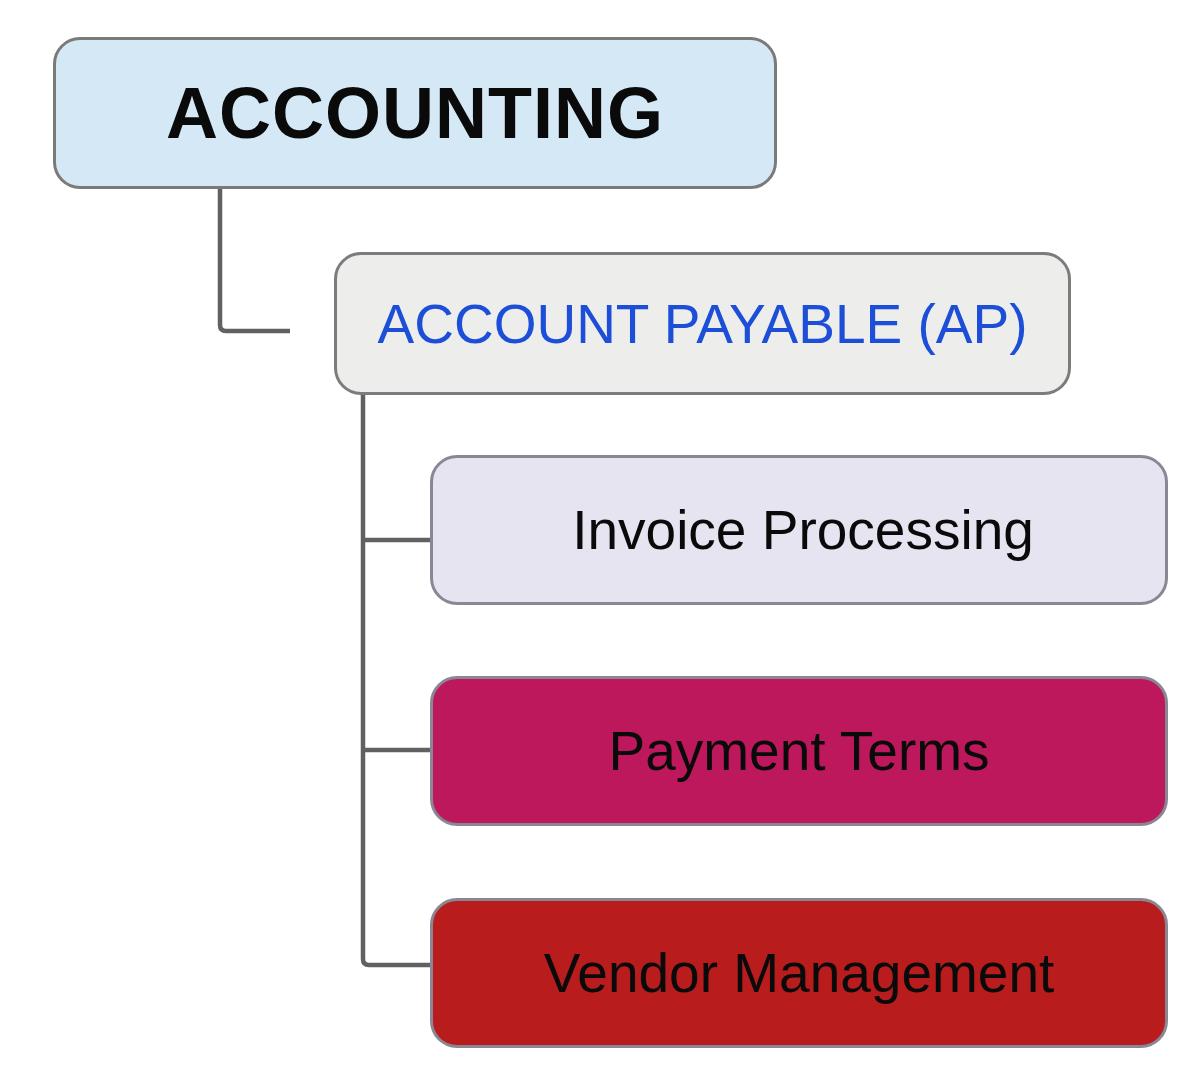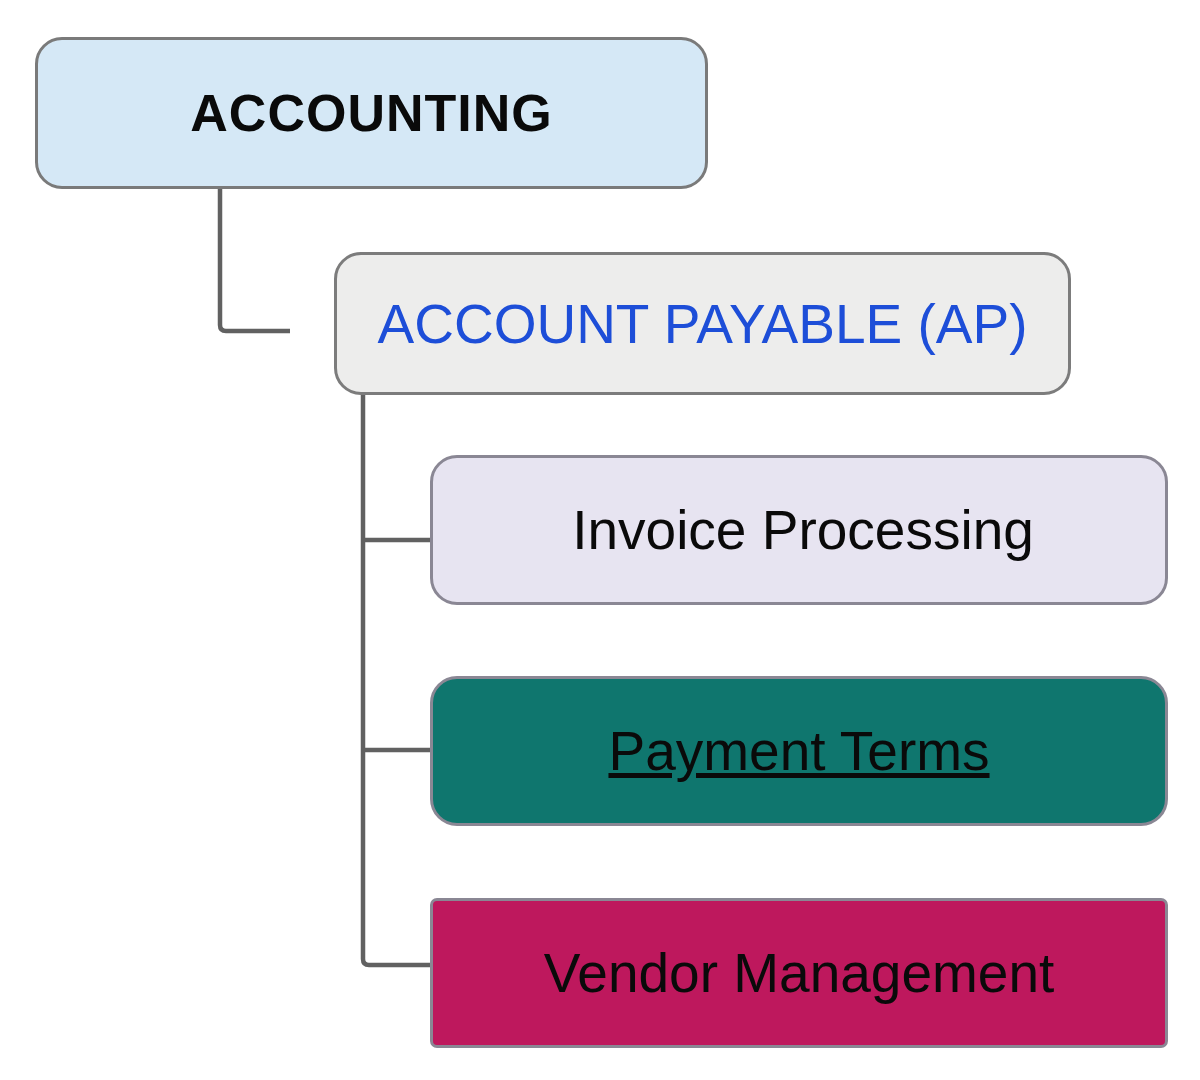--- a/index.html
+++ b/index.html
@@ -37,25 +37,25 @@
     border: 3px solid #7f7f7f;
     border-radius: 27px;
     display: flex;
     align-items: center;
     justify-content: center;
     text-align: center;
     color: #0a0a0a;
     white-space: nowrap;
   }
   .node-root {
-    left: 35px;
+    left: 53px;
     top: 37px;
-    width: 673px;
+    width: 724px;
     height: 152px;
-    font-size: 52px;
+    font-size: 72px;
     font-weight: 700;
     letter-spacing: 1px;
   }
   .node-ap {
     left: 290px;
     top: 252px;
     width: 737px;
     height: 143px;
     font-size: 55px;
     font-weight: 400;
@@ -88,21 +88,21 @@
   </div>
 
   <div class="node node-ap" style="background-color: rgb(237, 237, 236); border-color: rgb(124, 124, 124); color: #1d4ed8; margin-left: 44px;">
     <span>ACCOUNT PAYABLE (AP)</span>
   </div>
 
   <div class="node node-child node-child-0" style="background-color: rgb(231, 228, 241); border-color: rgb(138, 135, 148); color: rgb(10, 10, 10);">
     <span>Invoice Processing</span>
   </div>
 
-  <div class="node node-child node-child-1" style="background-color: #0f766e; border-color: rgb(138, 135, 148); color: rgb(10, 10, 10); text-decoration: underline;">
+  <div class="node node-child node-child-1" style="background-color: #be185d; border-color: rgb(138, 135, 148); color: rgb(10, 10, 10);">
     <span>Payment Terms</span>
   </div>
 
-  <div class="node node-child node-child-2" style="background-color: #be185d; border-color: rgb(138, 135, 148); color: rgb(10, 10, 10); border-radius: 7px;">
+  <div class="node node-child node-child-2" style="background-color: #b91c1c; border-color: rgb(138, 135, 148); color: rgb(10, 10, 10);">
     <span>Vendor Management</span>
   </div>
 
 </div>
 
 </body></html>

